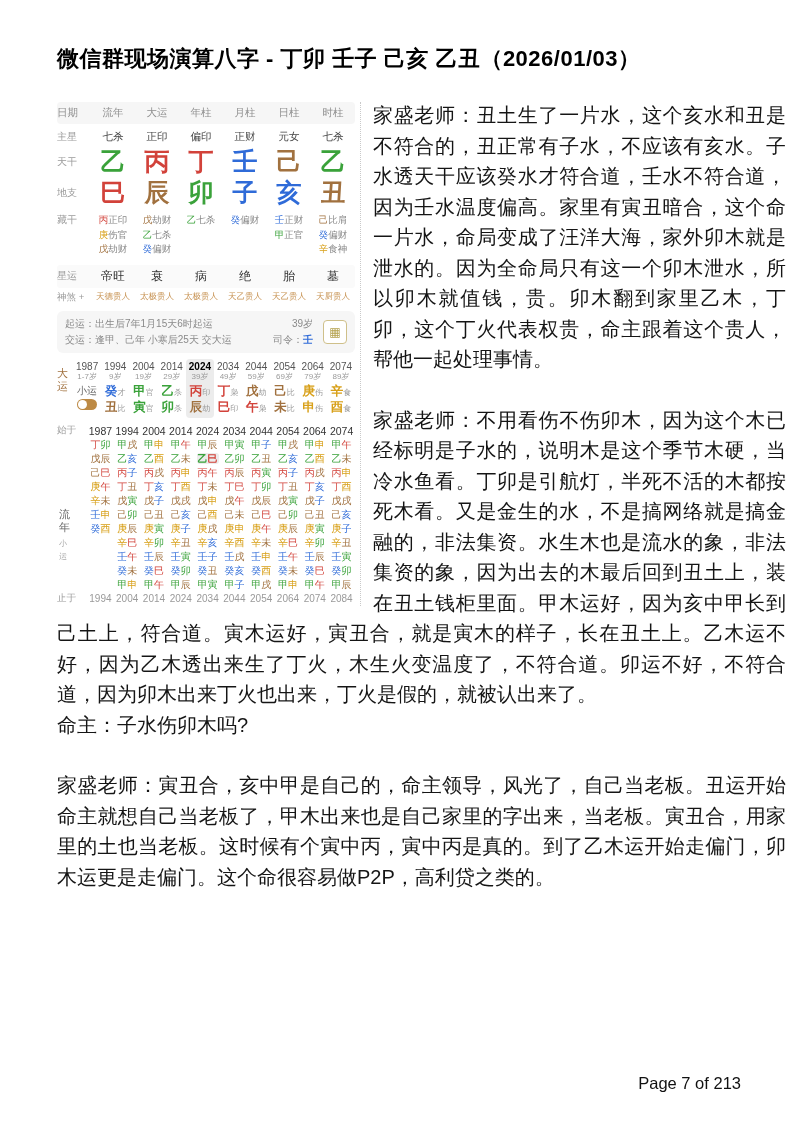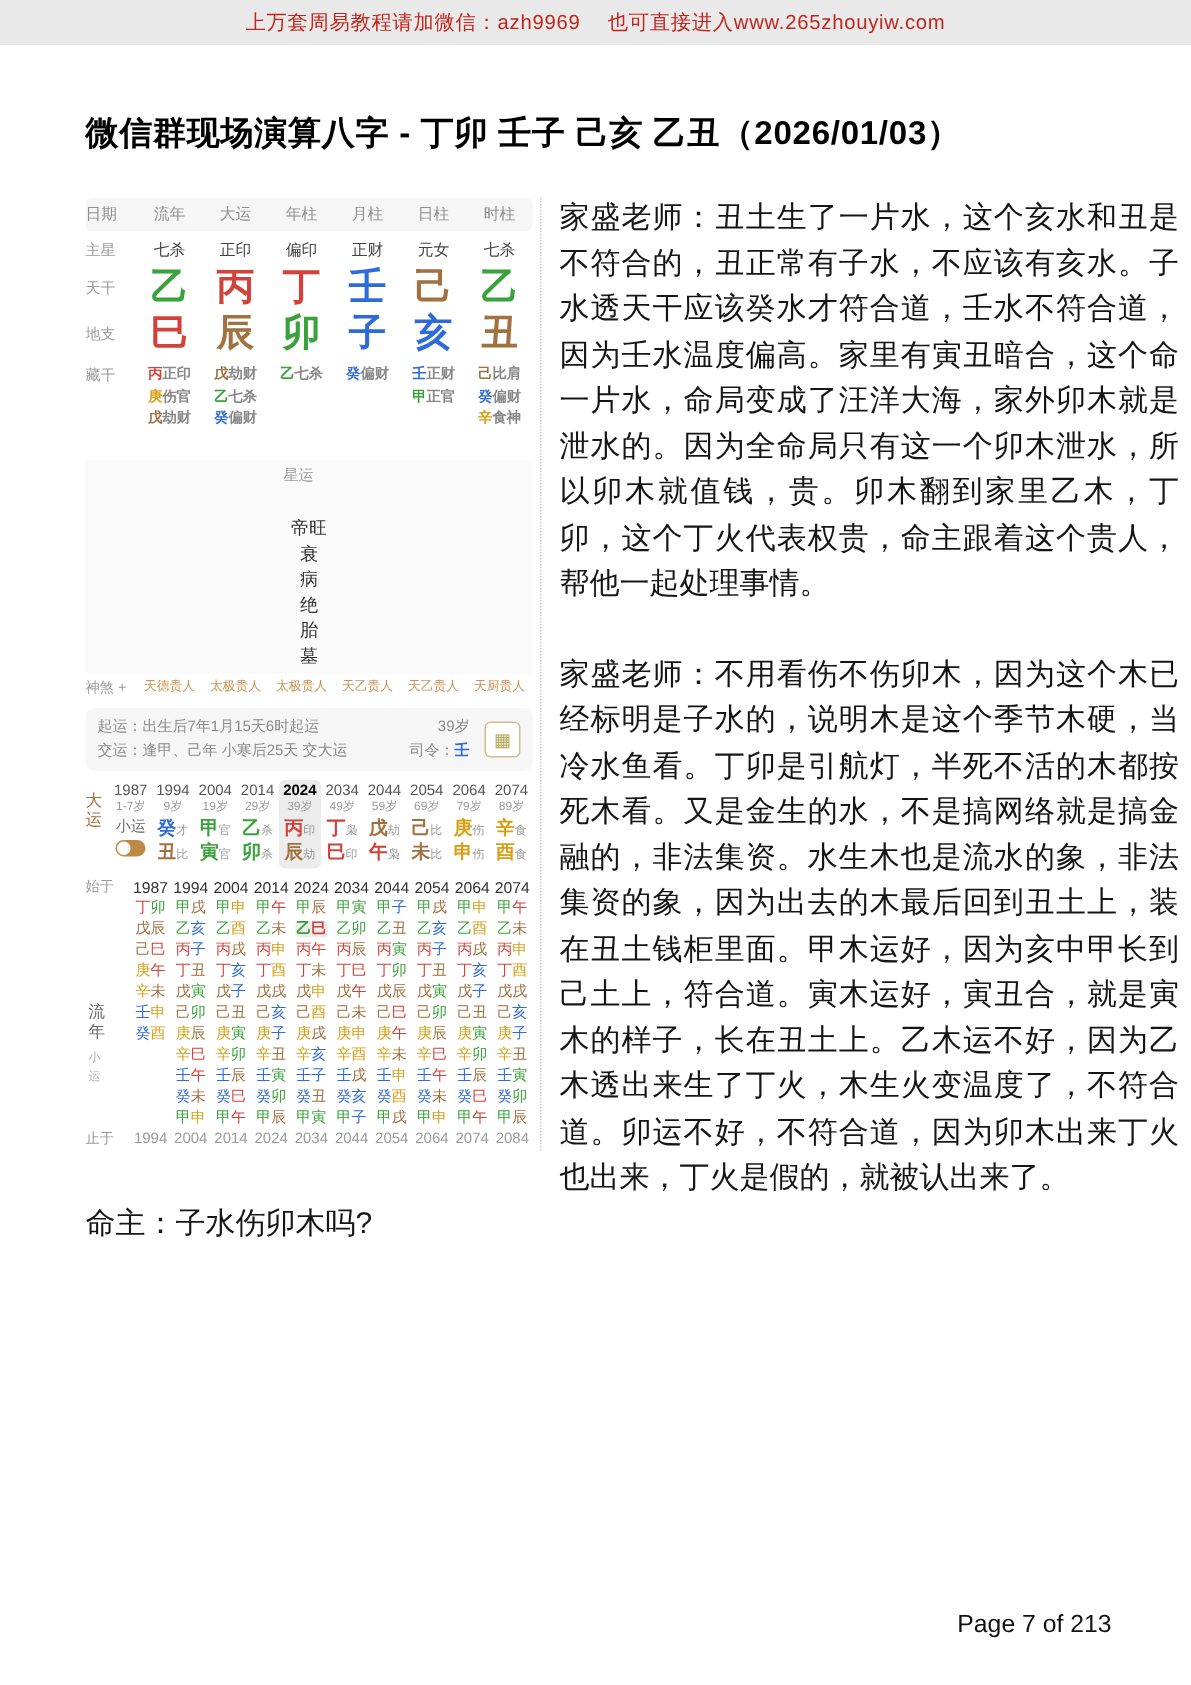--- a/index.html
+++ b/index.html
@@ -15,23 +15,23 @@
   .app{float:left;width:298px;margin:2px 12px 6px 0;border-right:1px dotted #c9c9c9;padding-right:5px;
        font-size:11px;color:#333;}
   .rowflex{display:flex;align-items:center;}
   .lab{width:34px;flex:0 0 34px;color:#9a9a9a;font-size:10px;text-align:left;}
   .cell{flex:1;text-align:center;}
   .tabs{background:#f6f6f6;border-radius:4px;padding:4px 0;margin-bottom:4px;}
   .tabs .cell,.tabs .lab{color:#8f8f8f;font-size:10.5px;}
   .zhuxing .cell{font-size:10.5px;color:#444;padding:2px 0;}
   .bigchar .cell{font-size:25px;font-weight:700;line-height:31px;}
   .canggan{align-items:flex-start;margin-top:5px;}
-  .canggan .cell{font-size:9.5px;line-height:14.5px;font-weight:bold;}
+  .canggan .cell{font-size:9.5px;line-height:14.5px;}
   .cg-god{color:#888;}
-  .xingyun{background:#fafafa;margin-top:20px;padding:3px 0;border-radius:3px;flex-direction:column;}
+  .xingyun{background:#fafafa;margin-top:8px;padding:3px 0;border-radius:3px;}
   .xingyun .cell{font-size:12px;color:#333;}
   .shensha{padding:3px 0;}
   .shensha .cell{font-size:8.5px;color:#c89455;}
   .shensha .lab{font-size:9.5px;}
   .qiyun{background:#f6f6f6;border-radius:6px;padding:5px 8px 5px 8px;margin:4px 0 6px 0;
          font-size:10px;color:#8a8a8a;position:relative;line-height:16px;}
   .qiyun .r{display:flex;justify-content:space-between;padding-right:34px;}
   .icon-btn{position:absolute;right:8px;top:9px;width:22px;height:22px;border:1px solid #cfc08a;
             border-radius:4px;color:#b5a24e;display:flex;align-items:center;justify-content:center;
             font-size:12px;background:#fff;}
@@ -64,23 +64,20 @@
   
   .watermark{position:absolute;left:6px;top:549px;font-size:46px;font-weight:700;color:#e02a1e;
              letter-spacing:3px;z-index:6;text-shadow:1px 1px 0 #ffffff;}
   .footer{position:absolute;right:53px;bottom:30px;font-size:16.5px;color:#111;}
 </style>
 </head>
 <body>
 
 <div class="page">
 
-  <div class="top-strip">
-    <span>上万套周易教程请加微信：azh9969　 也可直接进入www.265zhouyiw.com</span>
-  </div>
 
   <div class="content">
     <div class="title">微信群现场演算八字 - 丁卯 壬子 己亥 乙丑（2026/01/03）</div>
 
     <div class="app">
       <div class="rowflex tabs">
           <span class="lab">日期</span>
           <span class="cell">流年</span>
           <span class="cell">大运</span>
           <span class="cell">年柱</span>
@@ -416,16 +413,17 @@
             </div>
           </div>
       </div>
     </div>
 
     <p class="para">家盛老师：丑土生了一片水，这个亥水和丑是不符合的，丑正常有子水，不应该有亥水。子水透天干应该癸水才符合道，壬水不符合道，因为壬水温度偏高。家里有寅丑暗合，这个命一片水，命局变成了汪洋大海，家外卯木就是泄水的。因为全命局只有这一个卯木泄水，所以卯木就值钱，贵。卯木翻到家里乙木，丁卯，这个丁火代表权贵，命主跟着这个贵人，帮他一起处理事情。</p>
     <div class="vgap"></div>
     <p class="para">家盛老师：不用看伤不伤卯木，因为这个木已经标明是子水的，说明木是这个季节木硬，当冷水鱼看。丁卯是引航灯，半死不活的木都按死木看。又是金生的水，不是搞网络就是搞金融的，非法集资。水生木也是流水的象，非法集资的象，因为出去的木最后回到丑土上，装在丑土钱柜里面。甲木运好，因为亥中甲长到己土上，符合道。寅木运好，寅丑合，就是寅木的样子，长在丑土上。乙木运不好，因为乙木透出来生了丁火，木生火变温度了，不符合道。卯运不好，不符合道，因为卯木出来丁火也出来，丁火是假的，就被认出来了。</p>
     <p class="para">命主：子水伤卯木吗?</p>
     <div class="vgap"></div>
+    <p class="para">家盛老师：寅丑合，亥中甲是自己的，命主领导，风光了，自己当老板。丑运开始命主就想自己当老板了，甲木出来也是自己家里的字出来，当老板。寅丑合，用家里的土也当老板。这时候有个寅中丙，寅中丙是真的。到了乙木运开始走偏门，卯木运更是走偏门。这个命很容易做P2P，高利贷之类的。</p>
   </div>
 
   <div class="footer">Page 7 of 213</div>
 </div>
 
 </body></html>

